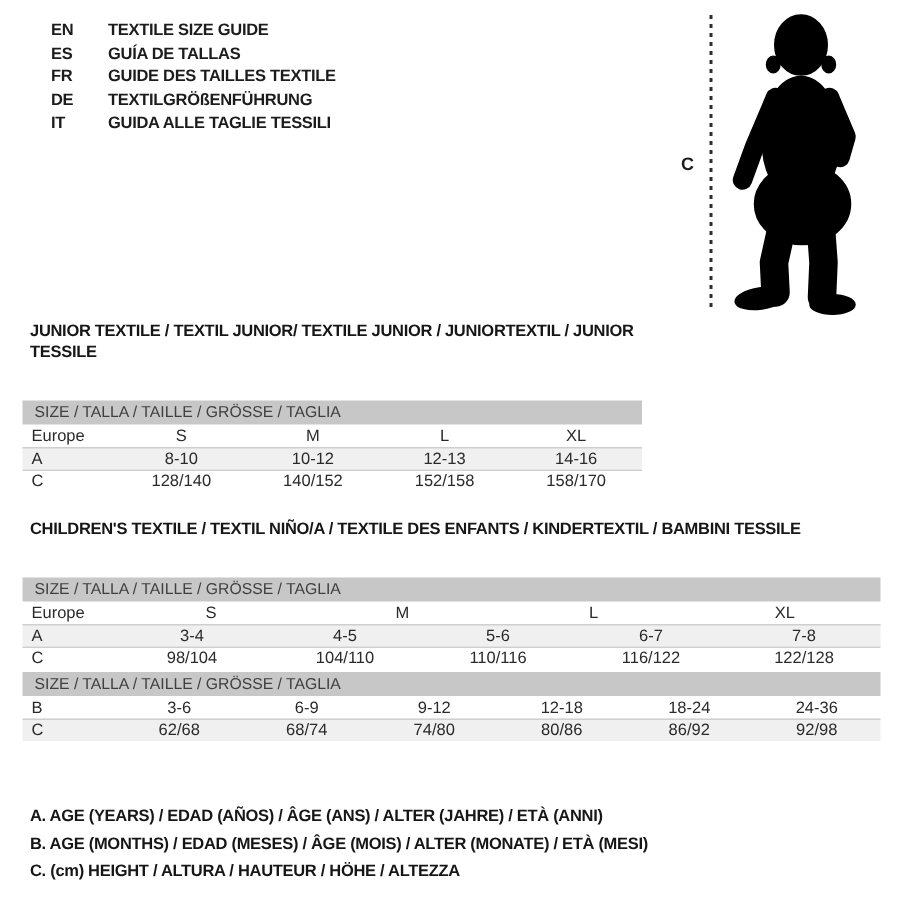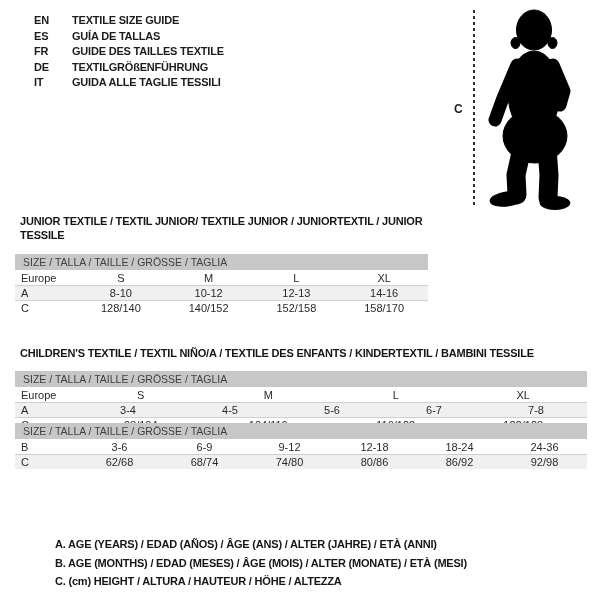--- a/index.html
+++ b/index.html
@@ -26,30 +26,30 @@
   .table-babies{top:423px;width:572px;}
   .tbl-title{
     font-weight:bold;font-size:11px;line-height:14px;letter-spacing:-0.2px;
     white-space:pre-line;padding-left:5px;color:#161616;
   }
   .table-junior .tbl-title{margin-bottom:12px;}
   .table-children .tbl-title{margin-bottom:11px;margin-top:24px;}
   .table-babies .tbl-title{margin-bottom:10px;}
   .size-band{
     height:16px;line-height:16px;background:#c7c7c7;color:#3f3f3f;
-    font-size:10.5px;padding-left:8px;margin-bottom:1px;
+    font-size:10.5px;padding-left:8px;margin-bottom:1px;margin-top:25px;
   }
   .t-row{display:flex;height:14px;line-height:16px;font-size:11px;color:#2a2a2a;align-items:center;}
   .t-row + .t-row{border-top:1px solid #cfcfcf;}
   .t-row.alt{background:#f0f0f0;}
   .row-label{width:62px;flex:0 0 62px;padding-left:6px;box-sizing:border-box;}
   .t-cell{flex:1;text-align:center;}
   
   .footnotes{position:absolute;left:20px;top:535px;}
-  .footnote{font-weight:bold;font-size:11px;line-height:18.6px;letter-spacing:-0.2px;color:#161616;margin-left:35px;}
+  .footnote{font-weight:bold;font-size:11px;line-height:18.6px;letter-spacing:-0.2px;color:#161616;}
 </style>
 </head>
 <body>
 
 <div class="lang-block">
   <div class="lang-row">
     <span class="lang-code">EN</span>
     <span class="lang-title">TEXTILE SIZE GUIDE</span>
   </div>
   <div class="lang-row">
@@ -130,20 +130,21 @@
         <span class="t-cell">3-4</span>
         <span class="t-cell">4-5</span>
         <span class="t-cell">5-6</span>
         <span class="t-cell">6-7</span>
         <span class="t-cell">7-8</span>
       </div>
       <div class="t-row">
         <span class="row-label">C</span>
         <span class="t-cell">98/104</span>
         <span class="t-cell">104/110</span>
+        <span class="t-cell">110/116</span>
         <span class="t-cell">116/122</span>
         <span class="t-cell">122/128</span>
       </div>
     </div>
     <div class="size-table table-babies">
       <div class="size-band" style="background: rgb(199, 199, 199);">SIZE / TALLA / TAILLE / GRÖSSE / TAGLIA</div>
       <div class="t-row">
         <span class="row-label">B</span>
         <span class="t-cell">3-6</span>
         <span class="t-cell">6-9</span>

